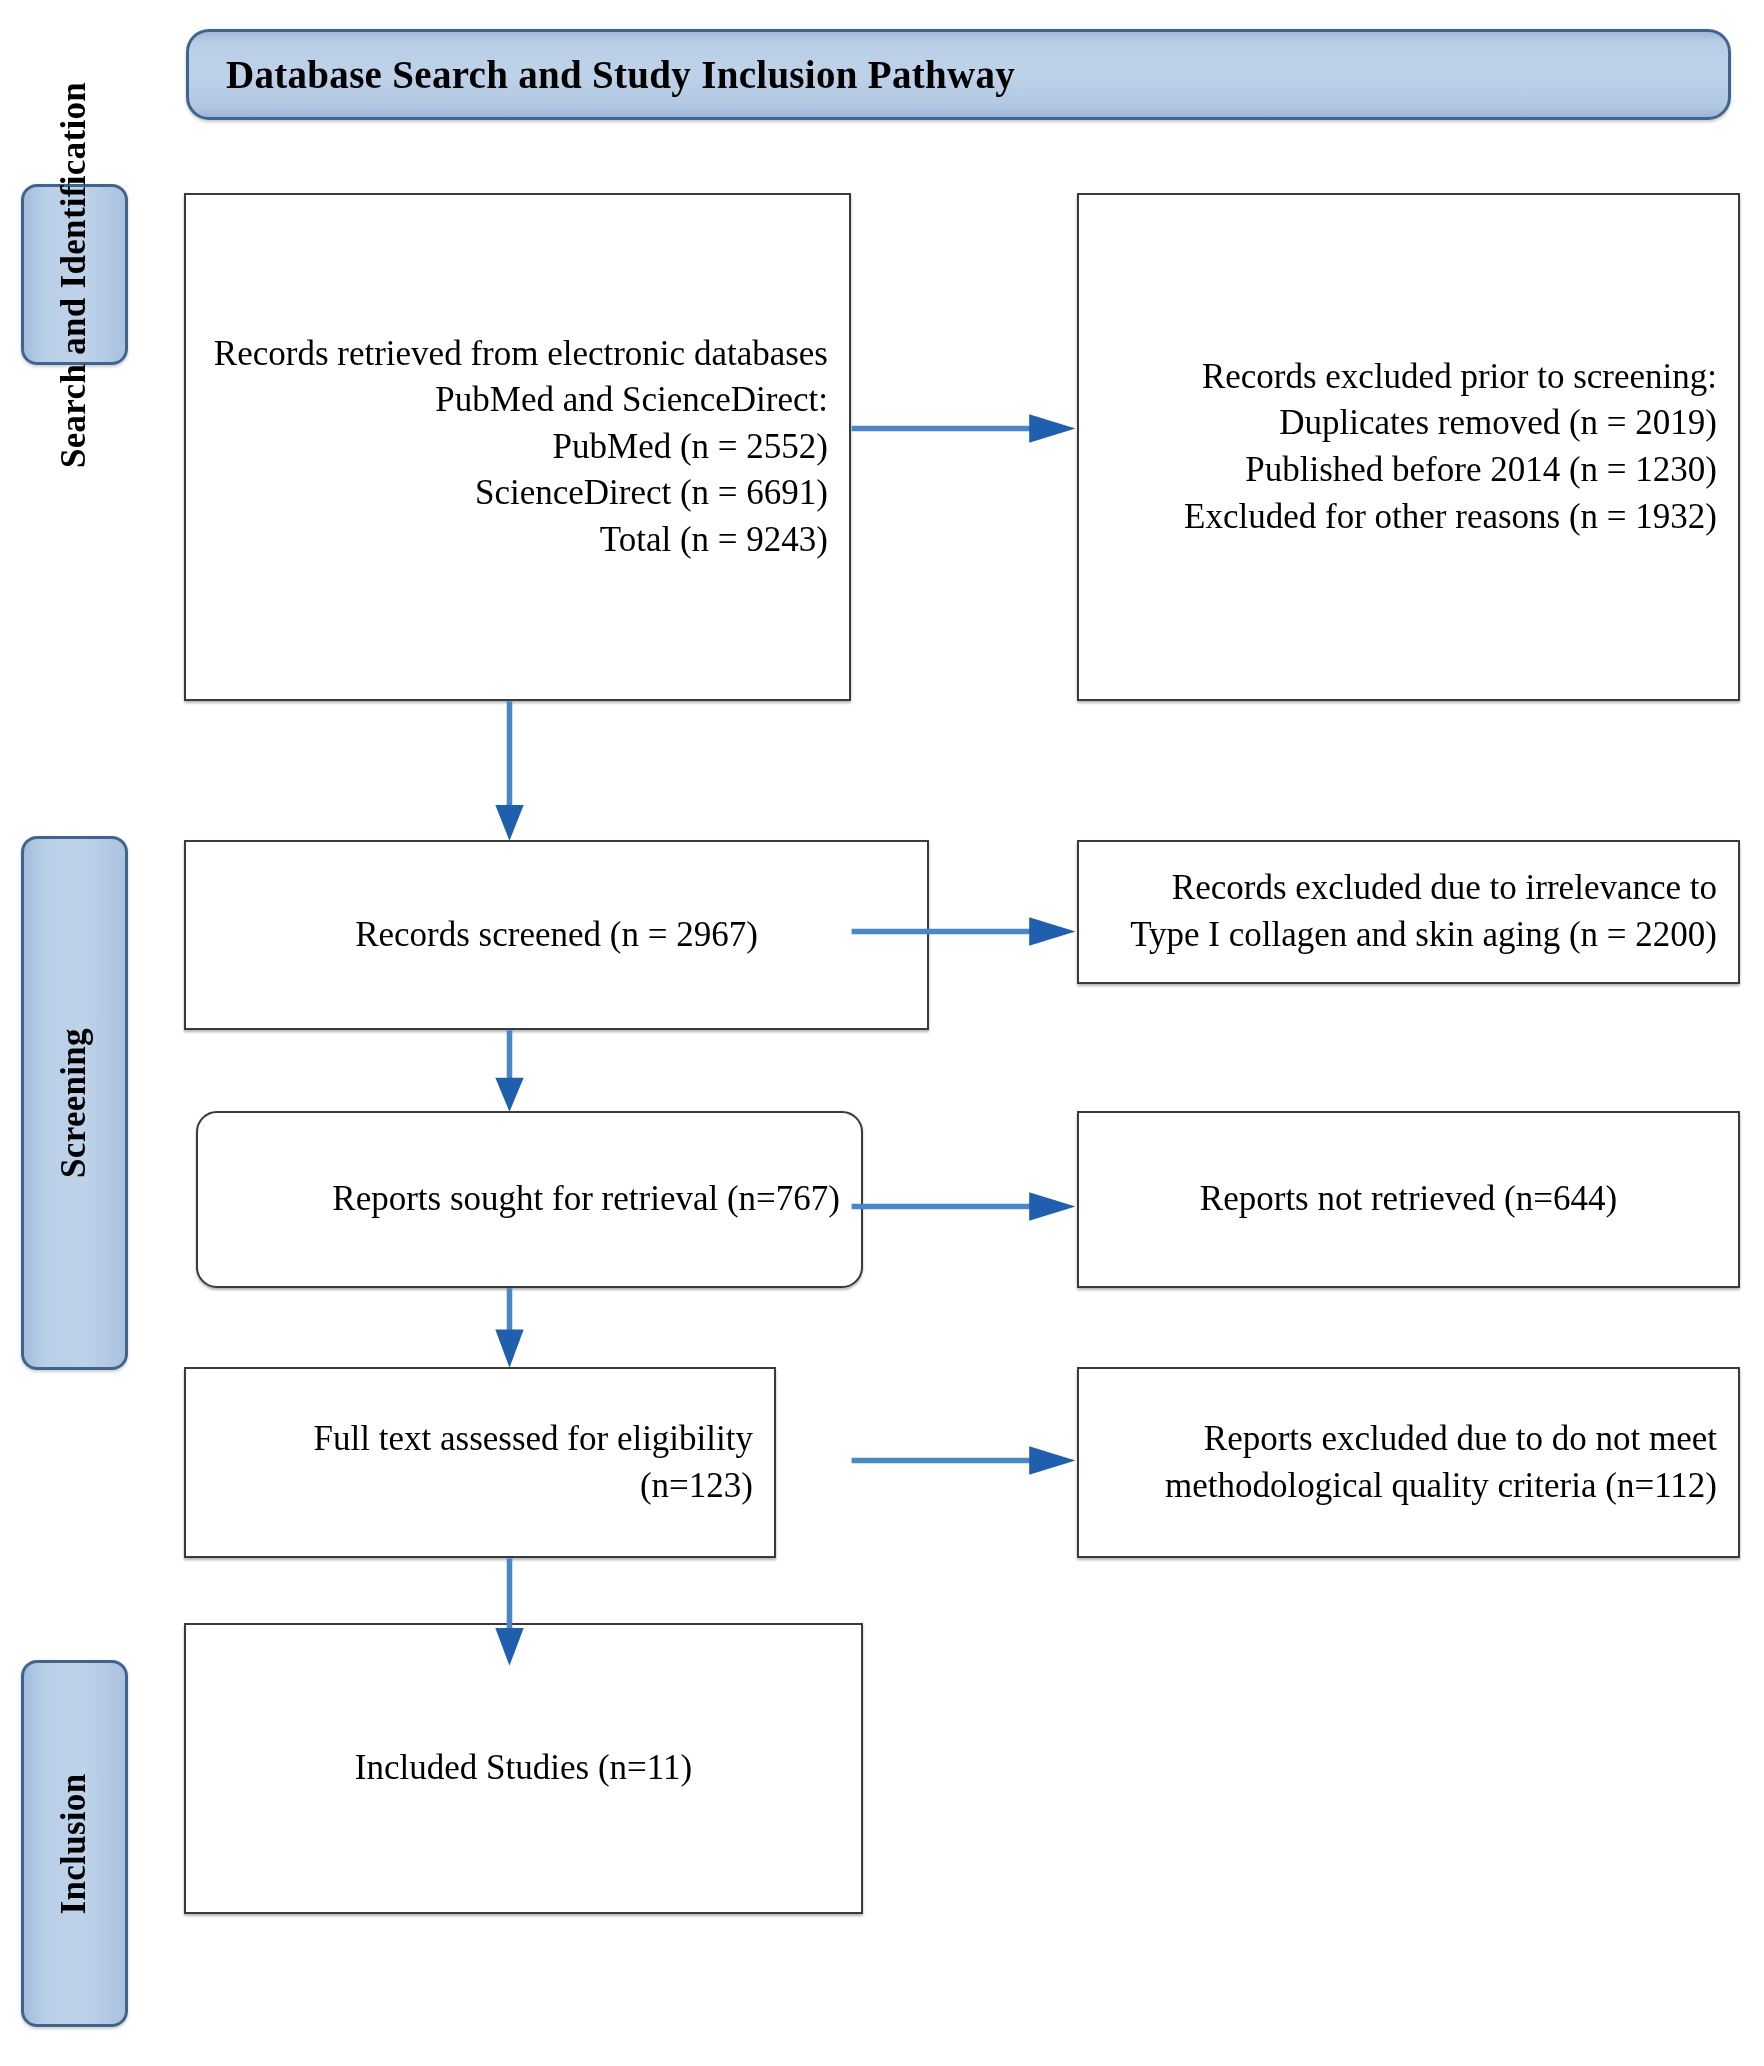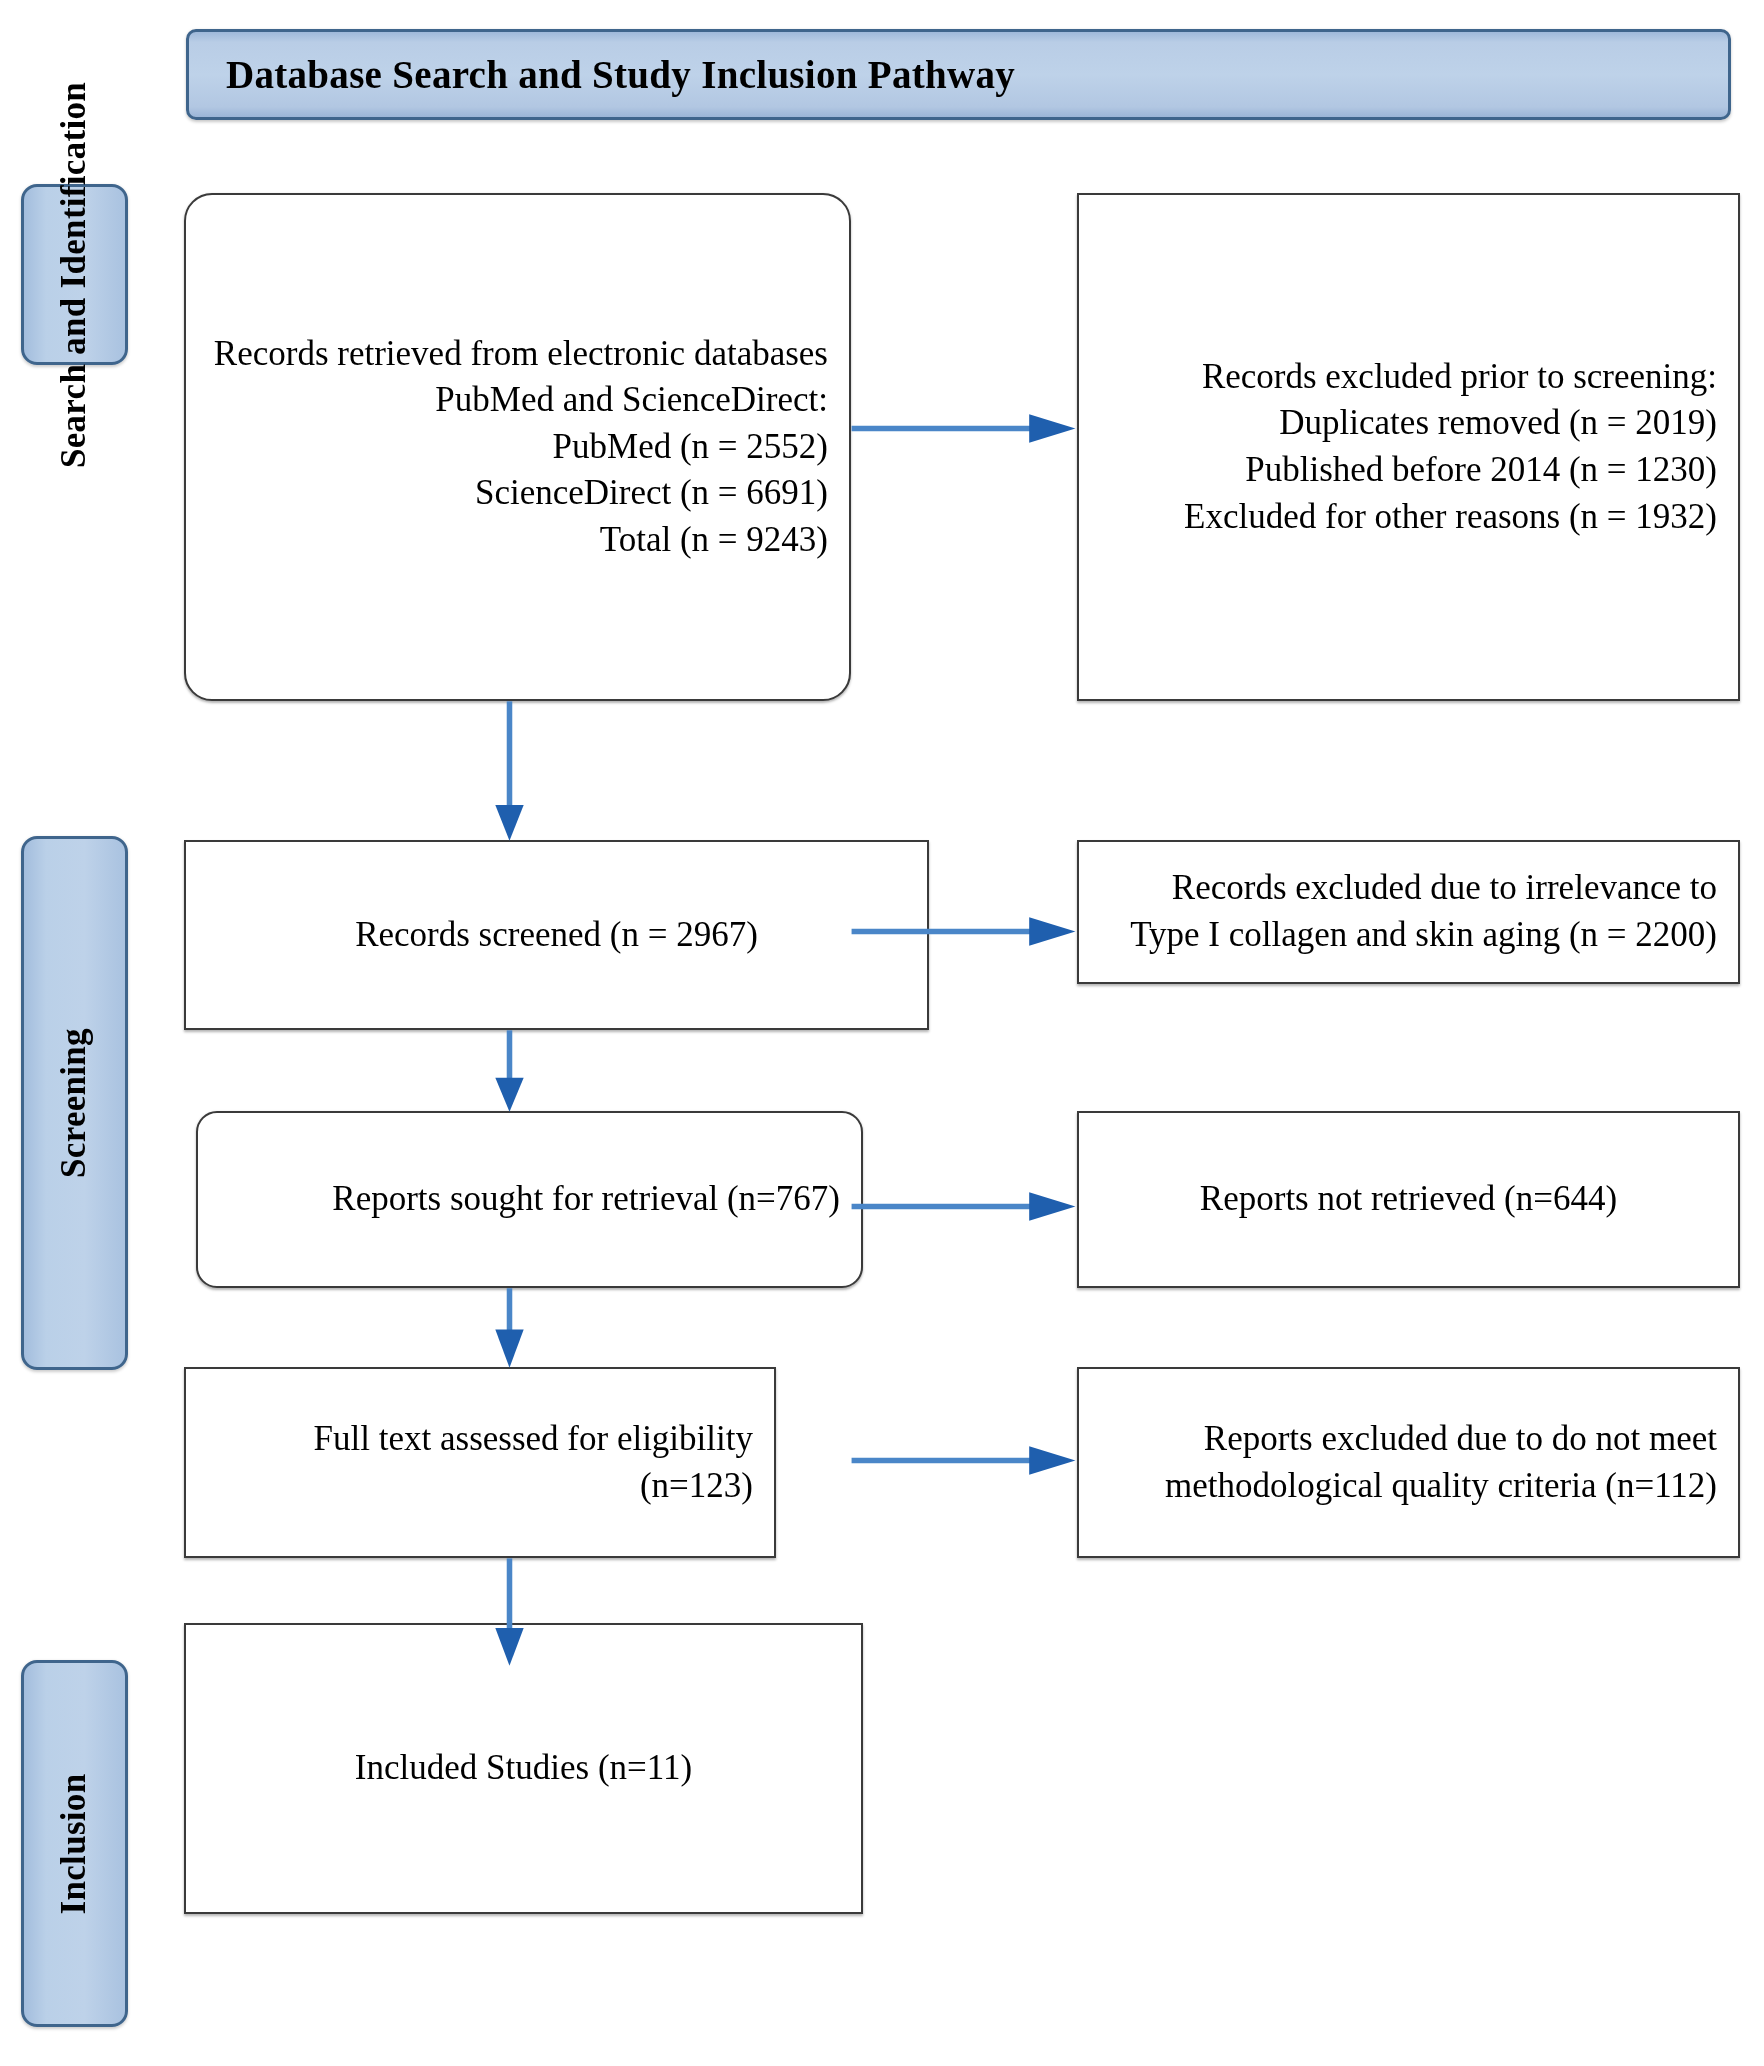--- a/index.html
+++ b/index.html
@@ -24,21 +24,21 @@
   .title-banner {
     position: absolute;
     left: 186px;
     top: 29px;
     width: 1545px;
     height: 91px;
     box-sizing: border-box;
     background: linear-gradient(to bottom,
                 #9fb9da 0%, #b9cde6 12%, #bed2e9 50%, #b2c7e2 88%, #9bb5d7 100%);
     border: 3.1px solid #3f658c;
-    border-radius: 10px;
+    border-radius: 23px;
     box-shadow: 0 1.9px 3.1px rgba(0,0,0,0.22);
     display: flex;
     align-items: center;
   }
   .title-text {
     font-size: 39px;
     font-weight: bold;
     letter-spacing: 0.3px;
     padding-left: 37px;
     white-space: nowrap;
@@ -84,21 +84,21 @@
     width: 100%;
     padding: 0 21px;
     text-align: right;
     font-size: 35px;
     line-height: 1.33;
     white-space: pre-line;
   }
   .flow-box.center-text .box-text { text-align: center; }
 
   
-  #box-records-retrieved { left: 184px; top: 193px;  width: 667px; height: 508px; border-radius: 28px; }
+  #box-records-retrieved { left: 184px; top: 193px;  width: 667px; height: 508px; }
   #box-records-screened  { left: 184px; top: 840px; width: 745px; height: 190px; }
   #box-reports-sought    { left: 196px; top: 1111px; width: 667px; height: 177px; border-radius: 21px; }
   #box-full-text         { left: 184px; top: 1367px; width: 592px; height: 191px; }
   #box-included-studies  { left: 184px; top: 1623px; width: 679px; height: 291px; }
 
   
   #box-excluded-prior    { left: 1077px; top: 193px;  width: 663px; height: 508px; }
   #box-excluded-irrel    { left: 1077px; top: 840px; width: 663px; height: 144px; }
   #box-not-retrieved     { left: 1077px; top: 1111px; width: 663px; height: 177px; }
   #box-excluded-quality  { left: 1077px; top: 1367px; width: 663px; height: 191px; justify-content: center; }

